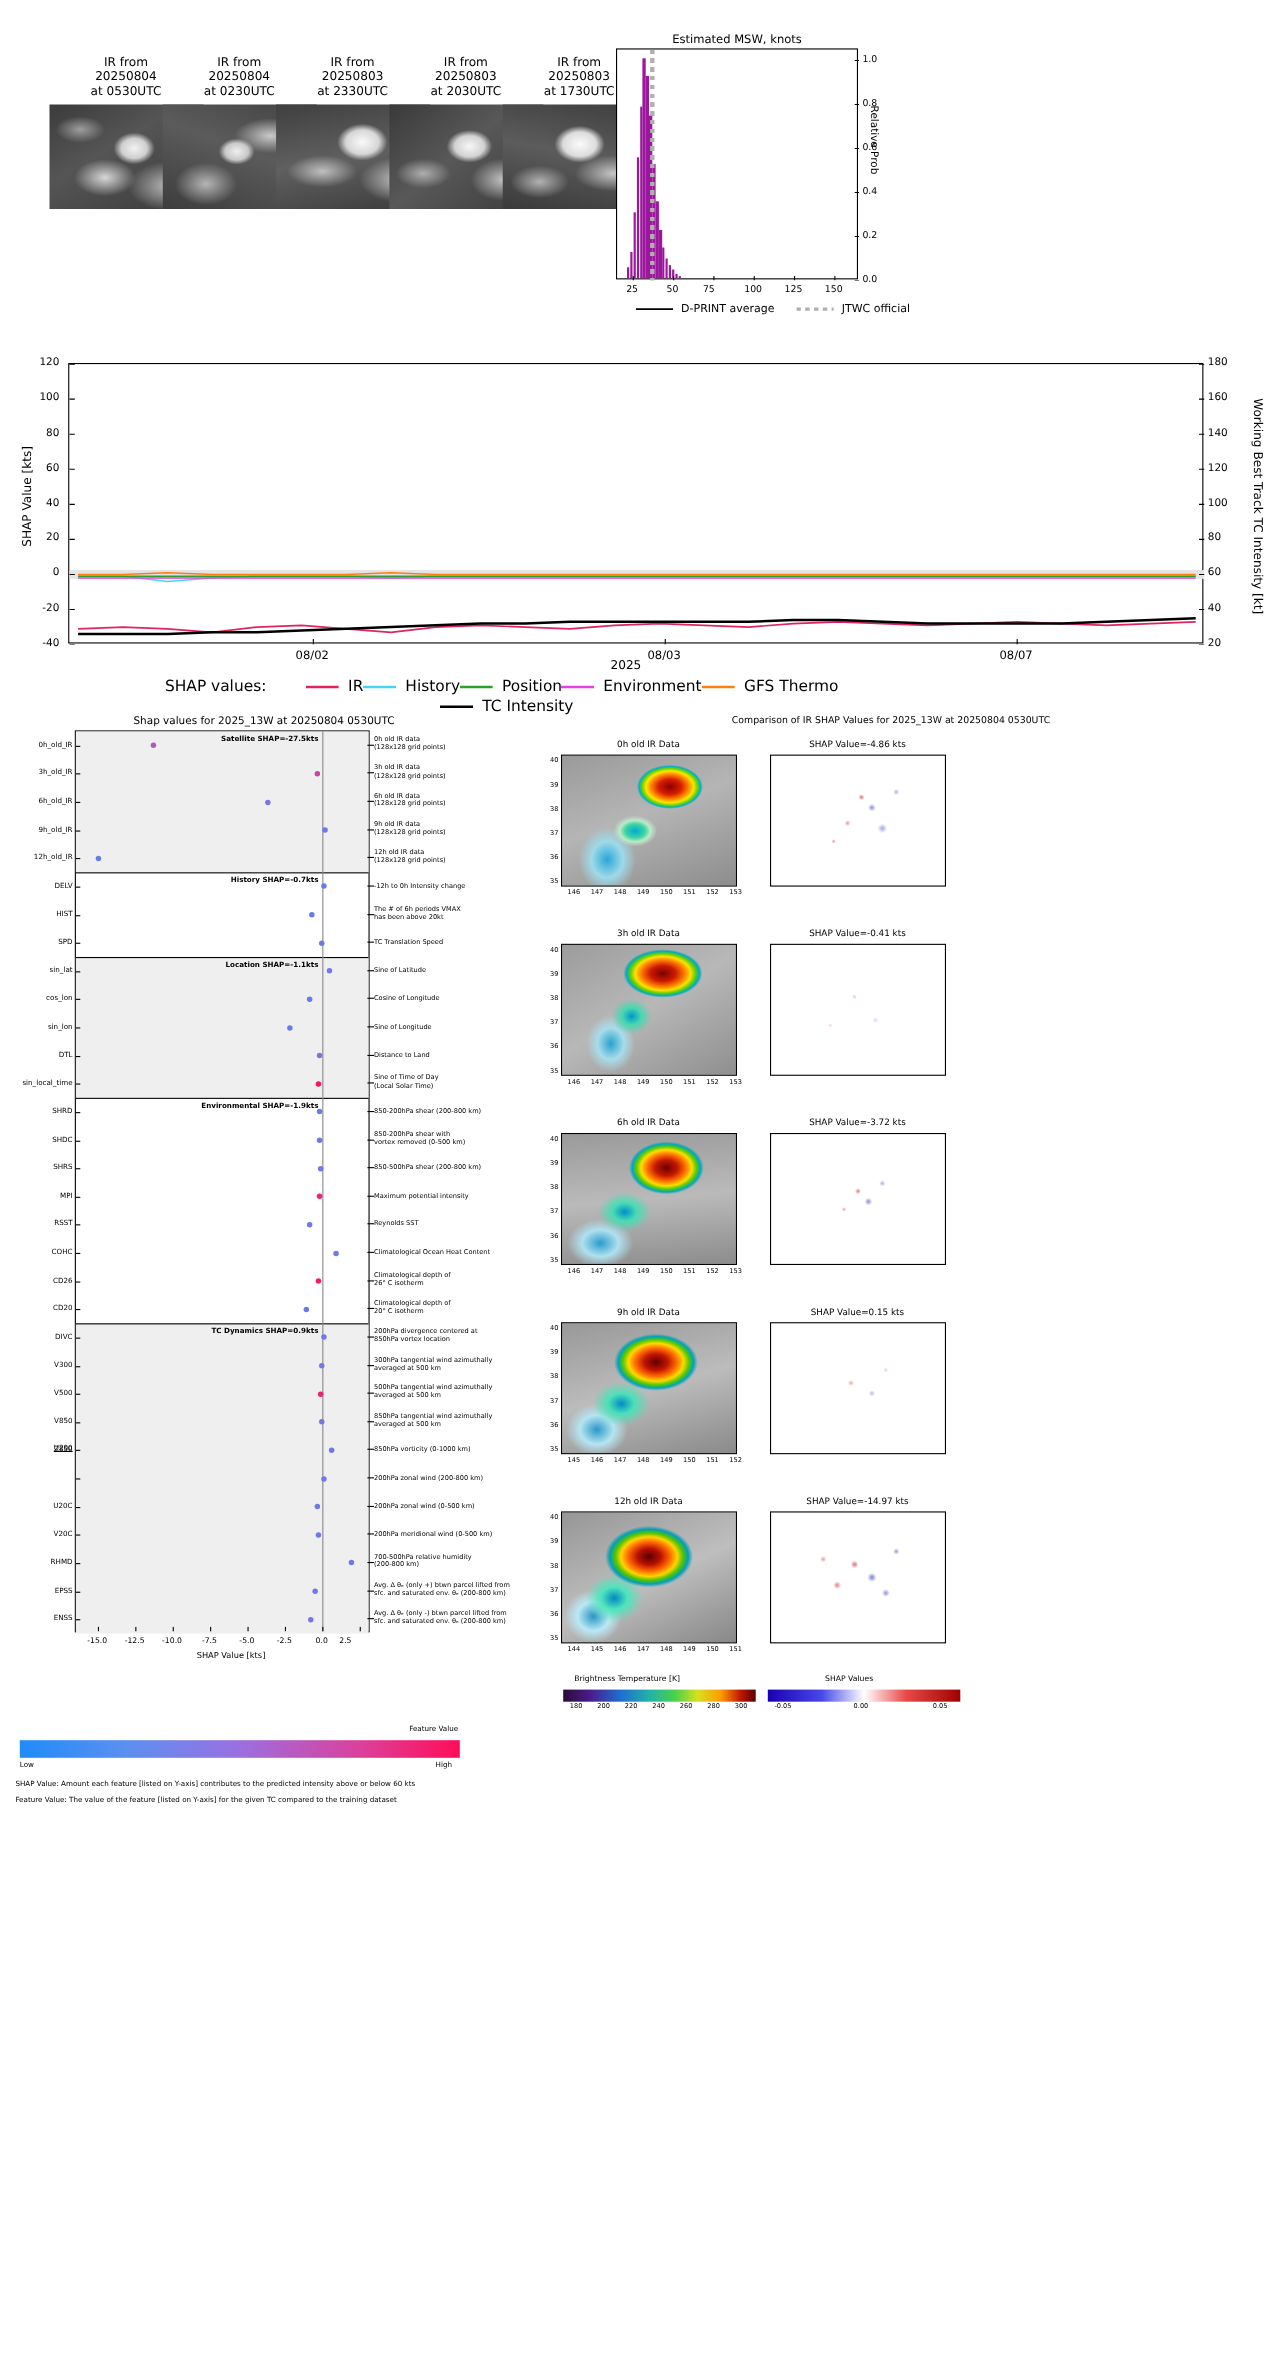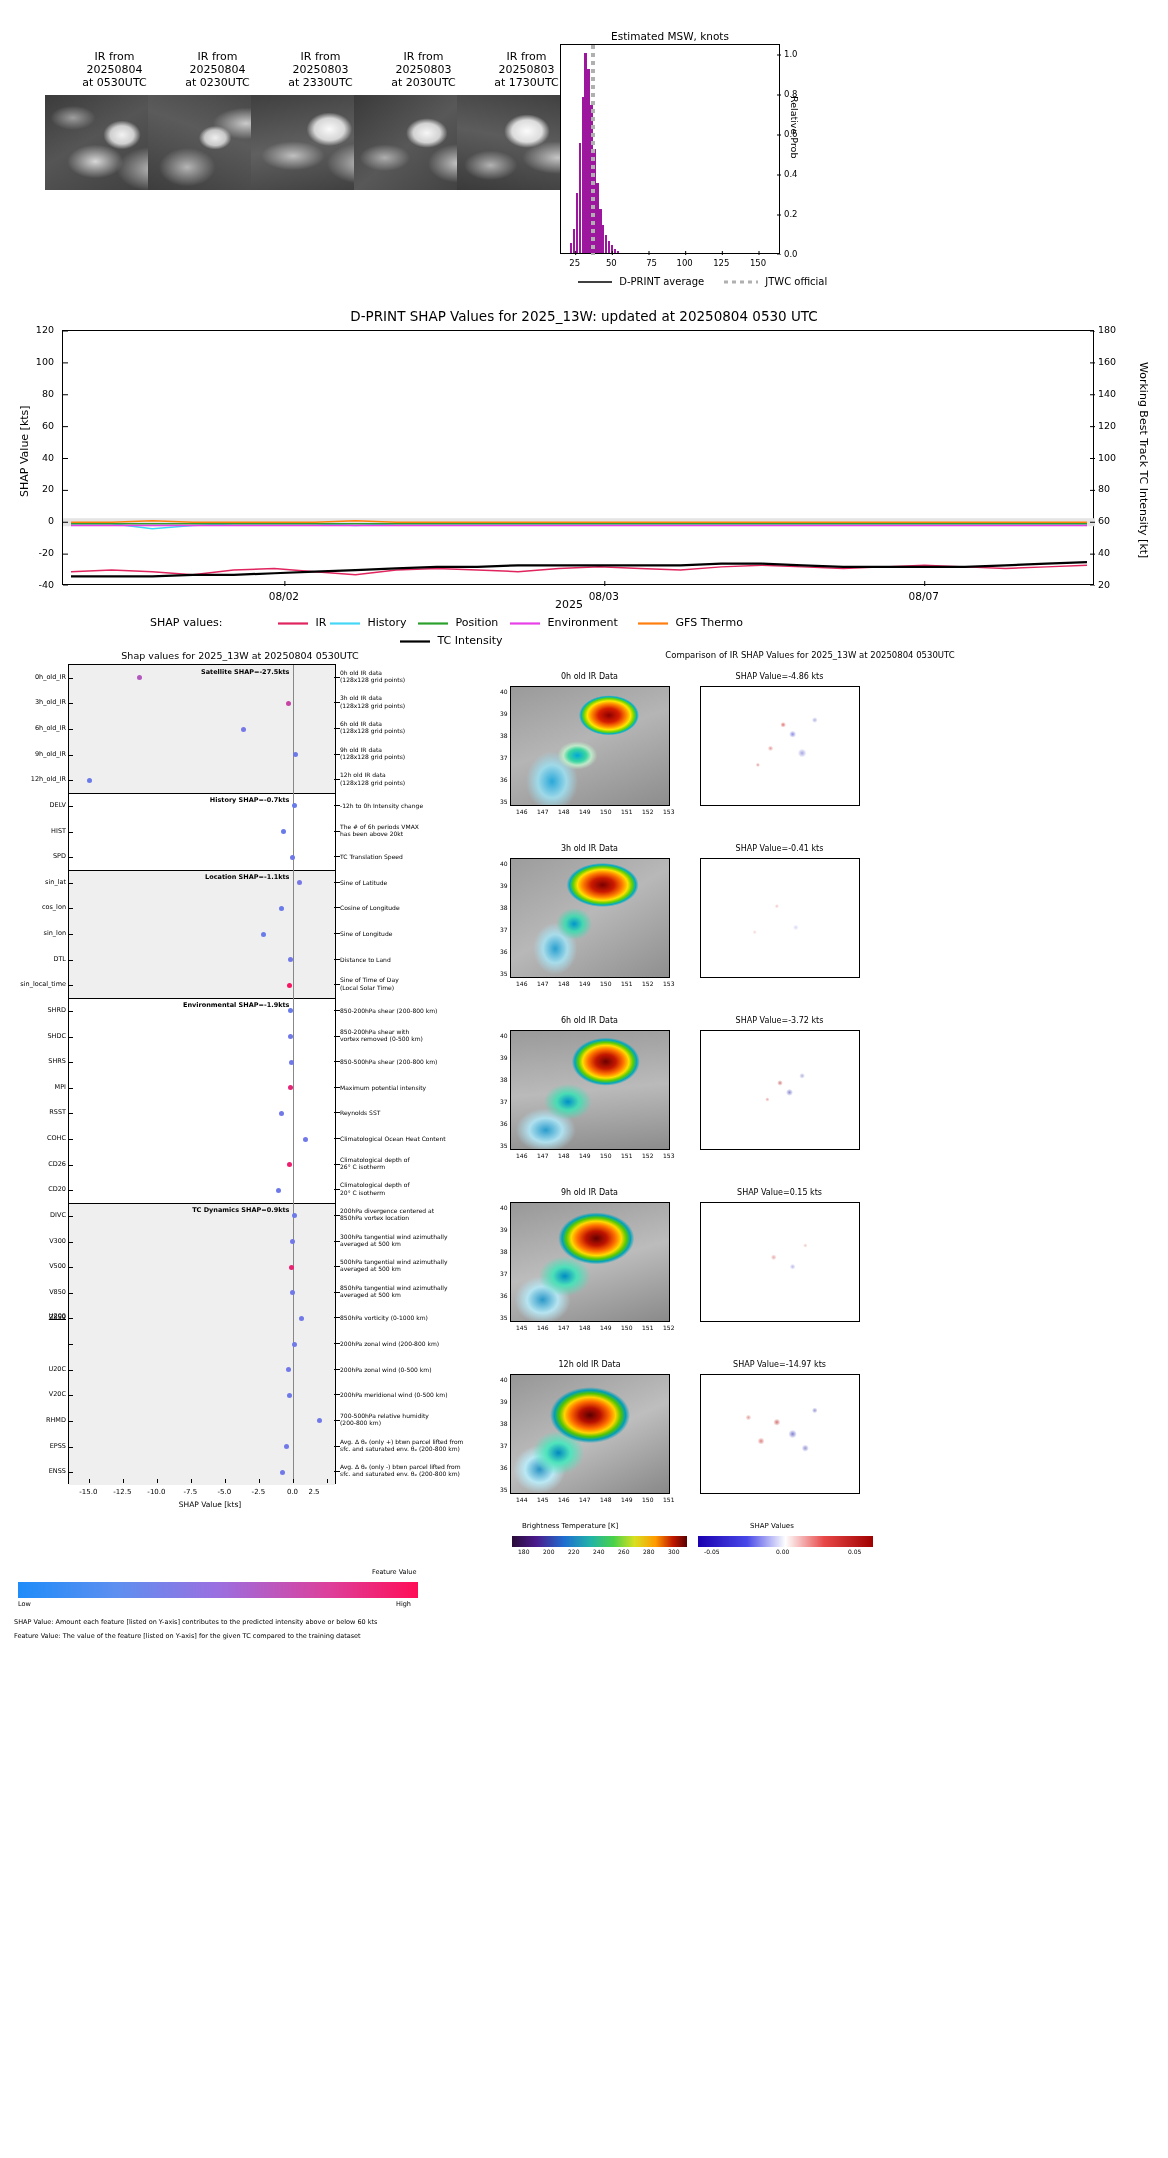--- a/index.html
+++ b/index.html
@@ -56,21 +56,21 @@
 
   
   #panel2 { position:absolute; left:0; top:302px; width:1168px; height:340px; }
   #p2title { position:absolute; left:0; top:6px; width:1168px; text-align:center; font-size:13.5px; }
   #p2plot { position:absolute; left:62px; top:28px; width:1032px; height:255px; border:1px solid #000; background:#fff; }
   .ylabL { position:absolute; font-size:11px; transform:rotate(-90deg); transform-origin:left top; white-space:nowrap; }
   .ylabR { position:absolute; font-size:11px; transform:rotate(90deg); transform-origin:left top; white-space:nowrap; }
   .ytickL { position:absolute; font-size:9.5px; text-align:right; width:34px; }
   .ytickR { position:absolute; font-size:9.5px; text-align:left; width:34px; }
   .xtick2 { position:absolute; font-size:10.5px; text-align:center; width:60px; }
-  .lgitem { position:absolute; font-size:11px; }
+  .lgitem { position:absolute; font-size:14px; }
 
   
   #panel3 { position:absolute; left:10px; top:650px; width:460px; height:900px; }
   #p3title { position:absolute; left:0; top:0; width:460px; text-align:center; font-size:9.5px; }
   #p3plot { position:absolute; left:58px; top:14px; width:268px; height:820px; border:1px solid #000; background:#fff; }
   .flabel { position:absolute; font-size:6.5px; text-align:right; width:56px; white-space:nowrap; }
   .fdesc  { position:absolute; font-size:6px; left:330px; width:128px; line-height:7.3px; }
   .dot { position:absolute; width:5px; height:5px; border-radius:50%; }
   .grouptxt { position:absolute; font-size:6.5px; font-weight:bold; text-align:right; }
   .bandgrey { position:absolute; left:0; right:0; background:#efefef; }
@@ -243,34 +243,33 @@
     <span style="margin-left:4px">D-PRINT average</span>
   </div>
   <div class="legrow" style="left:724px; top:276px;">
     <svg width="34" height="10" style="vertical-align:middle">
       <line x1="0" y1="5" x2="34" y2="5" stroke="#b0b0b0" stroke-width="3" stroke-dasharray="4 4"></line>
     </svg>
     <span style="margin-left:4px">JTWC official</span>
   </div>
 <div class="axlbl" style="left: 565.667px; top: 258px; width: 18px; text-align: center;">25</div>
     <div class="axlbl" style="left: 602.333px; top: 258px; width: 18px; text-align: center;">50</div>
-    <div class="axlbl" style="left: 639px; top: 258px; width: 18px; text-align: right;">75</div>
+    <div class="axlbl" style="left: 639px; top: 258px; width: 18px; text-align: left;">75</div>
     <div class="axlbl" style="left: 675.667px; top: 258px; width: 18px; text-align: center;">100</div>
     <div class="axlbl" style="left: 712.333px; top: 258px; width: 18px; text-align: center;">125</div>
     <div class="axlbl" style="left: 749px; top: 258px; width: 18px; text-align: center;">150</div>
     <div class="axlbl" style="left: 784px; top: 249px;">0.0</div>
     <div class="axlbl" style="left: 784px; top: 209px;">0.2</div>
     <div class="axlbl" style="left: 784px; top: 169px;">0.4</div>
     <div class="axlbl" style="left: 784px; top: 129px;">0.6</div>
     <div class="axlbl" style="left: 784px; top: 89px;">0.8</div>
     <div class="axlbl" style="left: 784px; top: 49px;">1.0</div>
   </div>
 
 <div id="panel2">
-  <div id="p2title">D-PRINT SHAP Values for 2025_13W: updated at 20250804 0530 UTC</div>
   <div id="p2plot">
       <svg width="1032" height="255" style="position:absolute;left:0;top:0">
         <rect x="0" y="187.25" width="1032" height="8" fill="#e4e4e4"></rect>
         <polyline points="8,240.65625 48.64,239.0625 89.28,240.65625 129.92000000000002,243.84375 170.56,239.0625 211.20000000000002,237.46875 251.84,240.65625 292.48,243.84375 333.12,239.0625 373.76,237.46875 414.40000000000003,239.0625 455.04,240.65625 495.68,237.46875 536.32,235.875 576.96,237.46875 617.6,239.0625 658.24,235.875 698.88,234.28125 739.52,235.875 780.16,237.46875 820.8000000000001,235.875 861.4399999999999,234.28125 902.08,235.875 942.72,237.46875 983.36,235.875 1024,234.28125" fill="none" stroke="#e0245e" stroke-width="1.5"></polyline>
         <polyline points="8,192.84375 48.64,192.84375 89.28,197.625 129.92000000000002,194.4375 170.56,192.84375 211.20000000000002,192.84375 251.84,192.84375 292.48,194.4375 333.12,192.84375 373.76,192.84375 414.40000000000003,192.84375 455.04,192.84375 495.68,192.84375 536.32,192.84375 576.96,192.84375 617.6,192.84375 658.24,192.84375 698.88,192.84375 739.52,192.84375 780.16,192.84375 820.8000000000001,192.84375 861.4399999999999,192.84375 902.08,192.84375 942.72,192.84375 983.36,192.84375 1024,192.84375" fill="none" stroke="#44d7f5" stroke-width="1.5"></polyline>
         <polyline points="8,192.84375 48.64,192.84375 89.28,192.84375 129.92000000000002,192.84375 170.56,192.84375 211.20000000000002,192.84375 251.84,192.84375 292.48,192.84375 333.12,192.84375 373.76,192.84375 414.40000000000003,192.84375 455.04,192.84375 495.68,192.84375 536.32,192.84375 576.96,192.84375 617.6,192.84375 658.24,192.84375 698.88,192.84375 739.52,192.84375 780.16,192.84375 820.8000000000001,192.84375 861.4399999999999,192.84375 902.08,192.84375 942.72,192.84375 983.36,192.84375 1024,192.84375" fill="none" stroke="#2ca02c" stroke-width="1.5"></polyline>
         <polyline points="8,194.4375 48.64,194.4375 89.28,194.4375 129.92000000000002,194.4375 170.56,194.4375 211.20000000000002,194.4375 251.84,194.4375 292.48,194.4375 333.12,194.4375 373.76,194.4375 414.40000000000003,194.4375 455.04,194.4375 495.68,194.4375 536.32,194.4375 576.96,194.4375 617.6,194.4375 658.24,194.4375 698.88,194.4375 739.52,194.4375 780.16,194.4375 820.8000000000001,194.4375 861.4399999999999,194.4375 902.08,194.4375 942.72,194.4375 983.36,194.4375 1024,194.4375" fill="none" stroke="#e83fe8" stroke-width="1.5"></polyline>
         <polyline points="8,191.25 48.64,191.25 89.28,189.65625 129.92000000000002,191.25 170.56,191.25 211.20000000000002,191.25 251.84,191.25 292.48,189.65625 333.12,191.25 373.76,191.25 414.40000000000003,191.25 455.04,191.25 495.68,191.25 536.32,191.25 576.96,191.25 617.6,191.25 658.24,191.25 698.88,191.25 739.52,191.25 780.16,191.25 820.8000000000001,191.25 861.4399999999999,191.25 902.08,191.25 942.72,191.25 983.36,191.25 1024,191.25" fill="none" stroke="#ff7f0e" stroke-width="1.5"></polyline>
         <polyline points="8,245.4375 48.64,245.4375 89.28,245.4375 129.92000000000002,243.84375 170.56,243.84375 211.20000000000002,242.25 251.84,240.65625 292.48,239.0625 333.12,237.46875 373.76,235.875 414.40000000000003,235.875 455.04,234.28125 495.68,234.28125 536.32,234.28125 576.96,234.28125 617.6,234.28125 658.24,232.6875 698.88,232.6875 739.52,234.28125 780.16,235.875 820.8000000000001,235.875 861.4399999999999,235.875 902.08,235.875 942.72,234.28125 983.36,232.6875 1024,231.09375" fill="none" stroke="#000000" stroke-width="2.2"></polyline>
         <line x1="0" x2="5" y1="0" y2="0" stroke="#000"></line>

